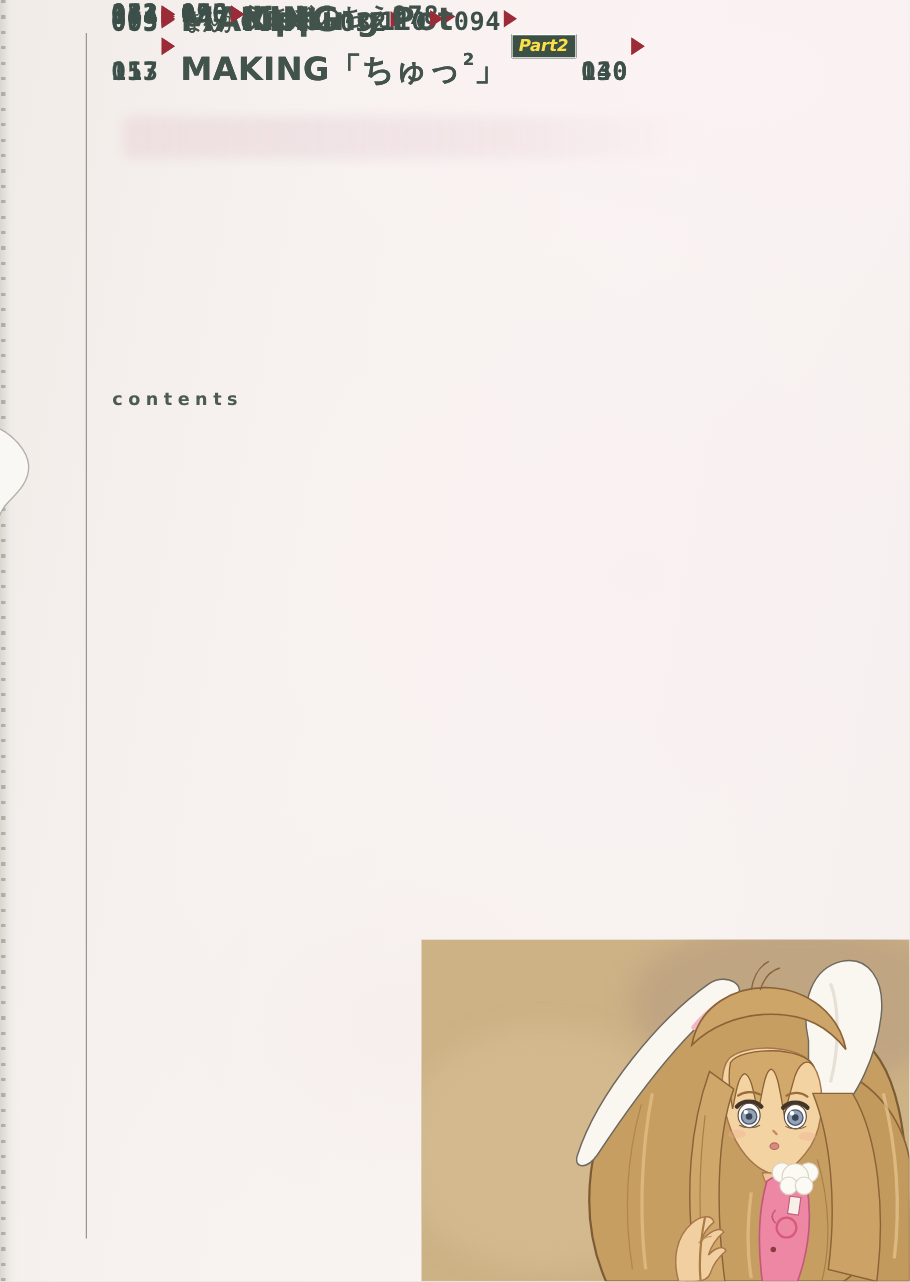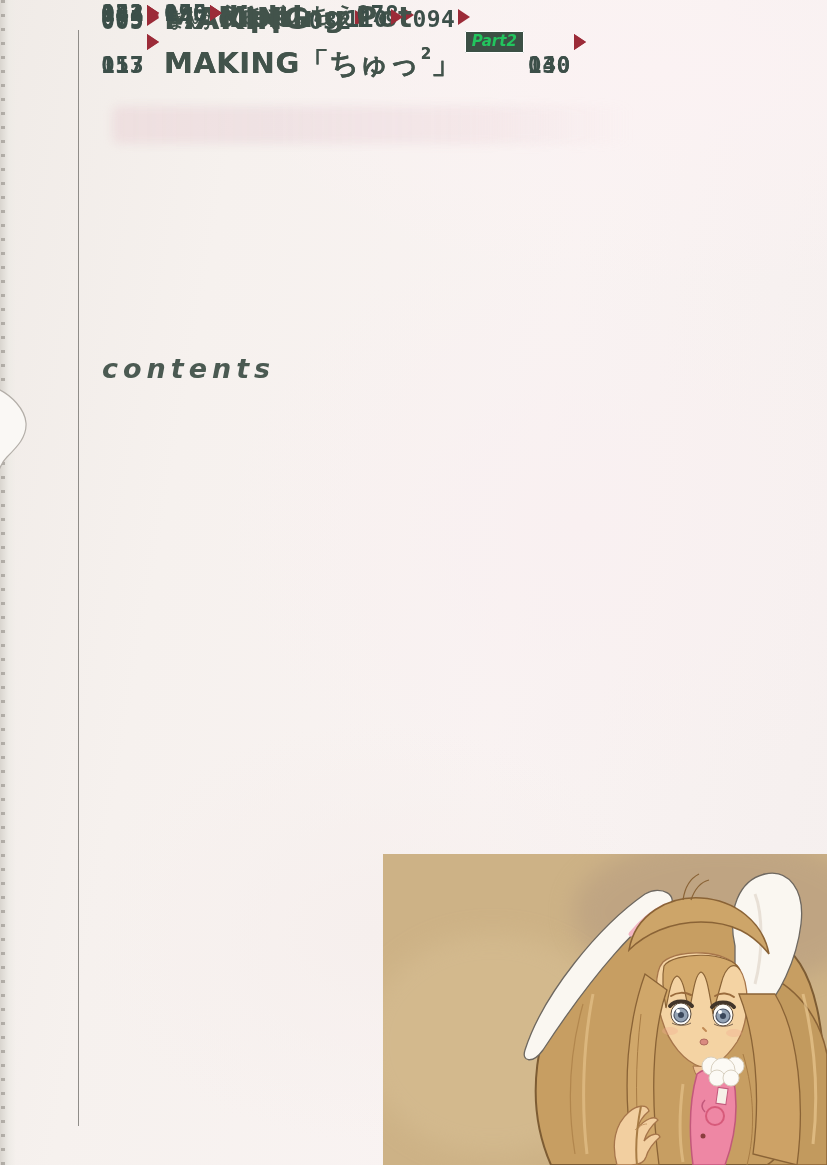--- a/index.html
+++ b/index.html
@@ -16,34 +16,34 @@
   .paper-edge{position:absolute;left:0;top:0;bottom:0;width:16px;
     background:linear-gradient(90deg,#d9d5cf 0%,#eeebe6 55%,rgba(238,235,230,0) 100%);}
   .paper-edge-dots{position:absolute;left:1px;top:0;bottom:0;width:4px;
     background:repeating-linear-gradient(180deg, rgba(120,115,108,0.45) 0 3px, rgba(0,0,0,0) 3px 14px);}
   .vline{position:absolute;left:78px;top:30px;width:1px;height:1096px;background:#8f8c88;}
   .notch{position:absolute;left:-2px;top:383px;}
   
   .smudge{position:absolute;left:112px;top:106px;width:520px;height:38px;border-radius:8px;
     background:linear-gradient(90deg, rgba(226,186,196,0.28), rgba(224,196,205,0.32) 30%, rgba(230,198,206,0.24) 70%, rgba(230,198,206,0));
     filter:blur(5px);}
-  .contents-label{position:absolute;left:102px;top:353px;font-size:27px;font-weight:bold;
-    letter-spacing:5px;color:#4b5a52;font-style:italic;}
+  .contents-label{position:absolute;left:102px;top:353px;font-size:16px;font-weight:bold;
+    letter-spacing:5px;color:#4b5a52;}
   
   .toc-row{position:absolute;left:101px;display:flex;align-items:baseline;color:#42534b;white-space:nowrap;}
   .num{font-family:"DejaVu Sans Mono","Liberation Mono",monospace;font-weight:bold;color:#3c4f49;
     font-size:23px;letter-spacing:0.5px;}
   .arrow{width:0;height:0;border-left:12px solid #9c2b38;border-top:8px solid transparent;
     border-bottom:8px solid transparent;display:inline-block;margin:0 5px 0 3px;align-self:center;}
   .title{font-weight:bold;letter-spacing:0.5px;}
   .prefix{font-size:15px;font-weight:bold;margin:0 3px 0 5px;}
   .prefix:empty{display:none;}
   .sup{font-size:15px;font-weight:bold;position:relative;top:-14px;margin-left:1px;}
   .sup:empty{display:none;}
-  .badge{background:#3c5045;color:#22c55e;font-weight:bold;font-style:italic;font-size:15px;
+  .badge{background:#3c5045;color:#fde047;font-weight:bold;font-style:italic;font-size:15px;
     line-height:1;padding:3px 7px 4px;margin:0 4px;border-radius:1px;align-self:center;
     box-shadow:inset 0 0 0 1px #fff;text-align:right;}
   .badge:empty{display:none;}
   .r1{top:401}.r2{top:437}.r3{top:473}.r4{top:504}.r5{top:542}
   .r6{top:575}.r7{top:608}.r8{top:639}.r9{top:676}
   .r1 .title,.r2 .title,.r3 .title{font-size:31px;}
   .r4 .title,.r8 .title{font-size:29px;margin-top:44px;}
   .r5 .title{font-size:22px;}
   .r6 .title,.r7 .title{font-size:29px;}
   .r9 .title{font-size:24px;letter-spacing:1px;}

